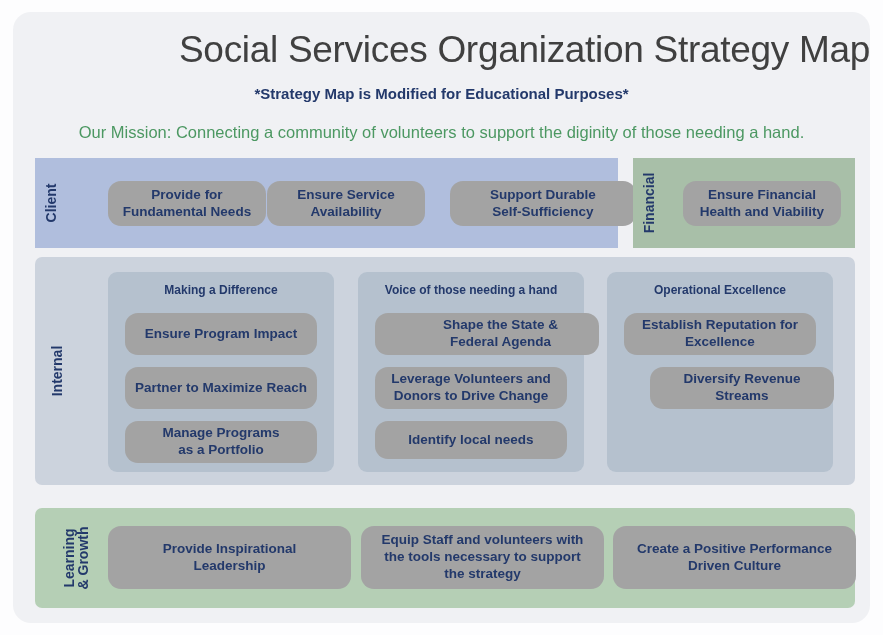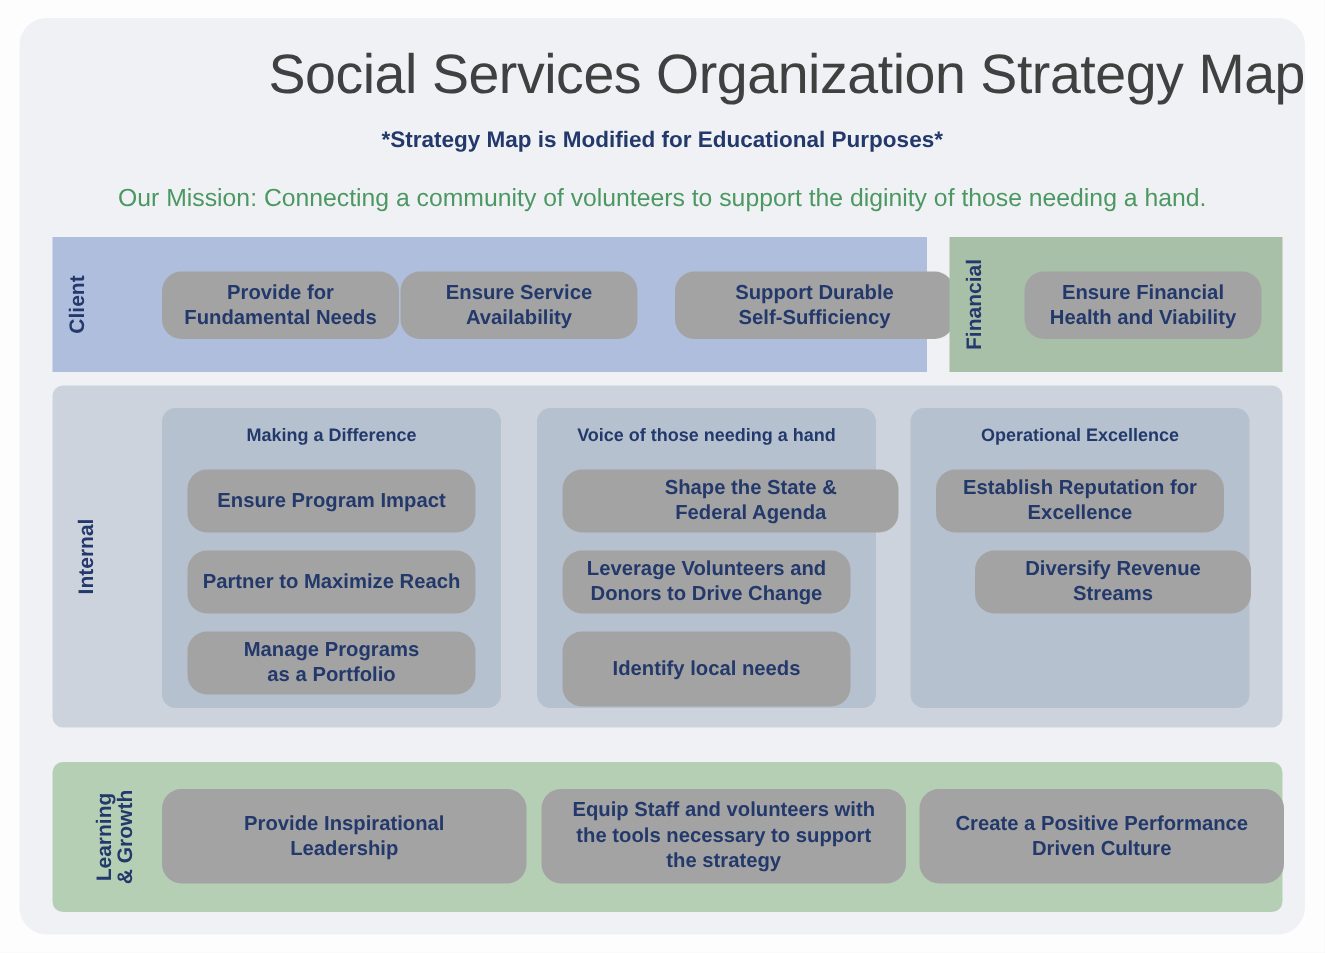--- a/index.html
+++ b/index.html
@@ -153,21 +153,21 @@
       <div class="obj" style="left:17px; top:149px; width:192px; height:42px;">Manage Programs
 as a Portfolio</div>
     </div>
 
     <div class="theme-col" style="left:323px; top:15px; width:226px; height:200px;">
       <div class="theme-title">Voice of those needing a hand</div>
       <div class="obj" style="left:17px; top:41px; width:224px; height:42px;padding-left:35px;">Shape the State &amp;
 Federal Agenda</div>
       <div class="obj" style="left:17px; top:95px; width:192px; height:42px;">Leverage Volunteers and
 Donors to Drive Change</div>
-      <div class="obj" style="left:17px; top:149px; width:192px; height:50px;">Identify local needs</div>
+      <div class="obj" style="left:17px; top:149px; width:192px; height:38px;">Identify local needs</div>
     </div>
 
     <div class="theme-col" style="left:572px; top:15px; width:226px; height:200px;">
       <div class="theme-title">Operational Excellence</div>
       <div class="obj" style="left:17px; top:41px; width:192px; height:42px;">Establish Reputation for
 Excellence</div>
       <div class="obj" style="left:17px; top:95px; width:184px; height:42px;margin-left:26px;">Diversify Revenue Streams</div>
     </div>
   </div>
 

